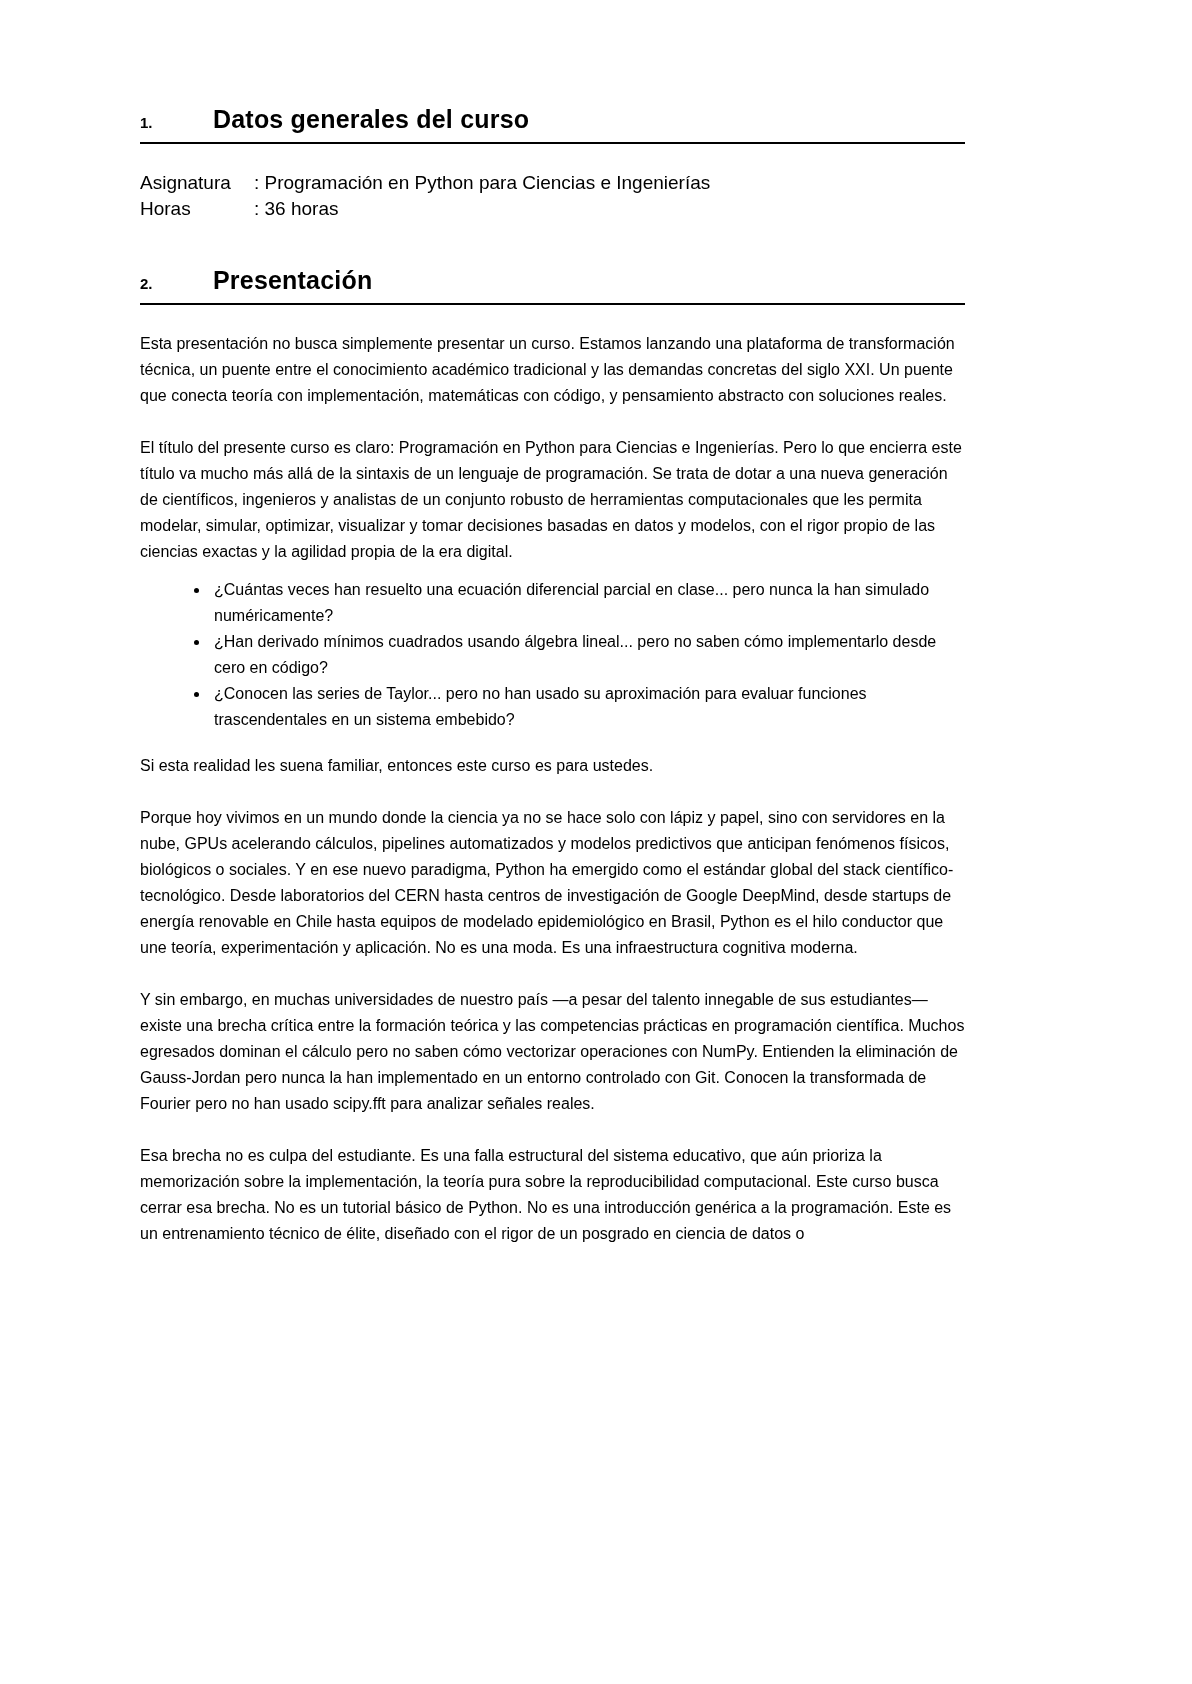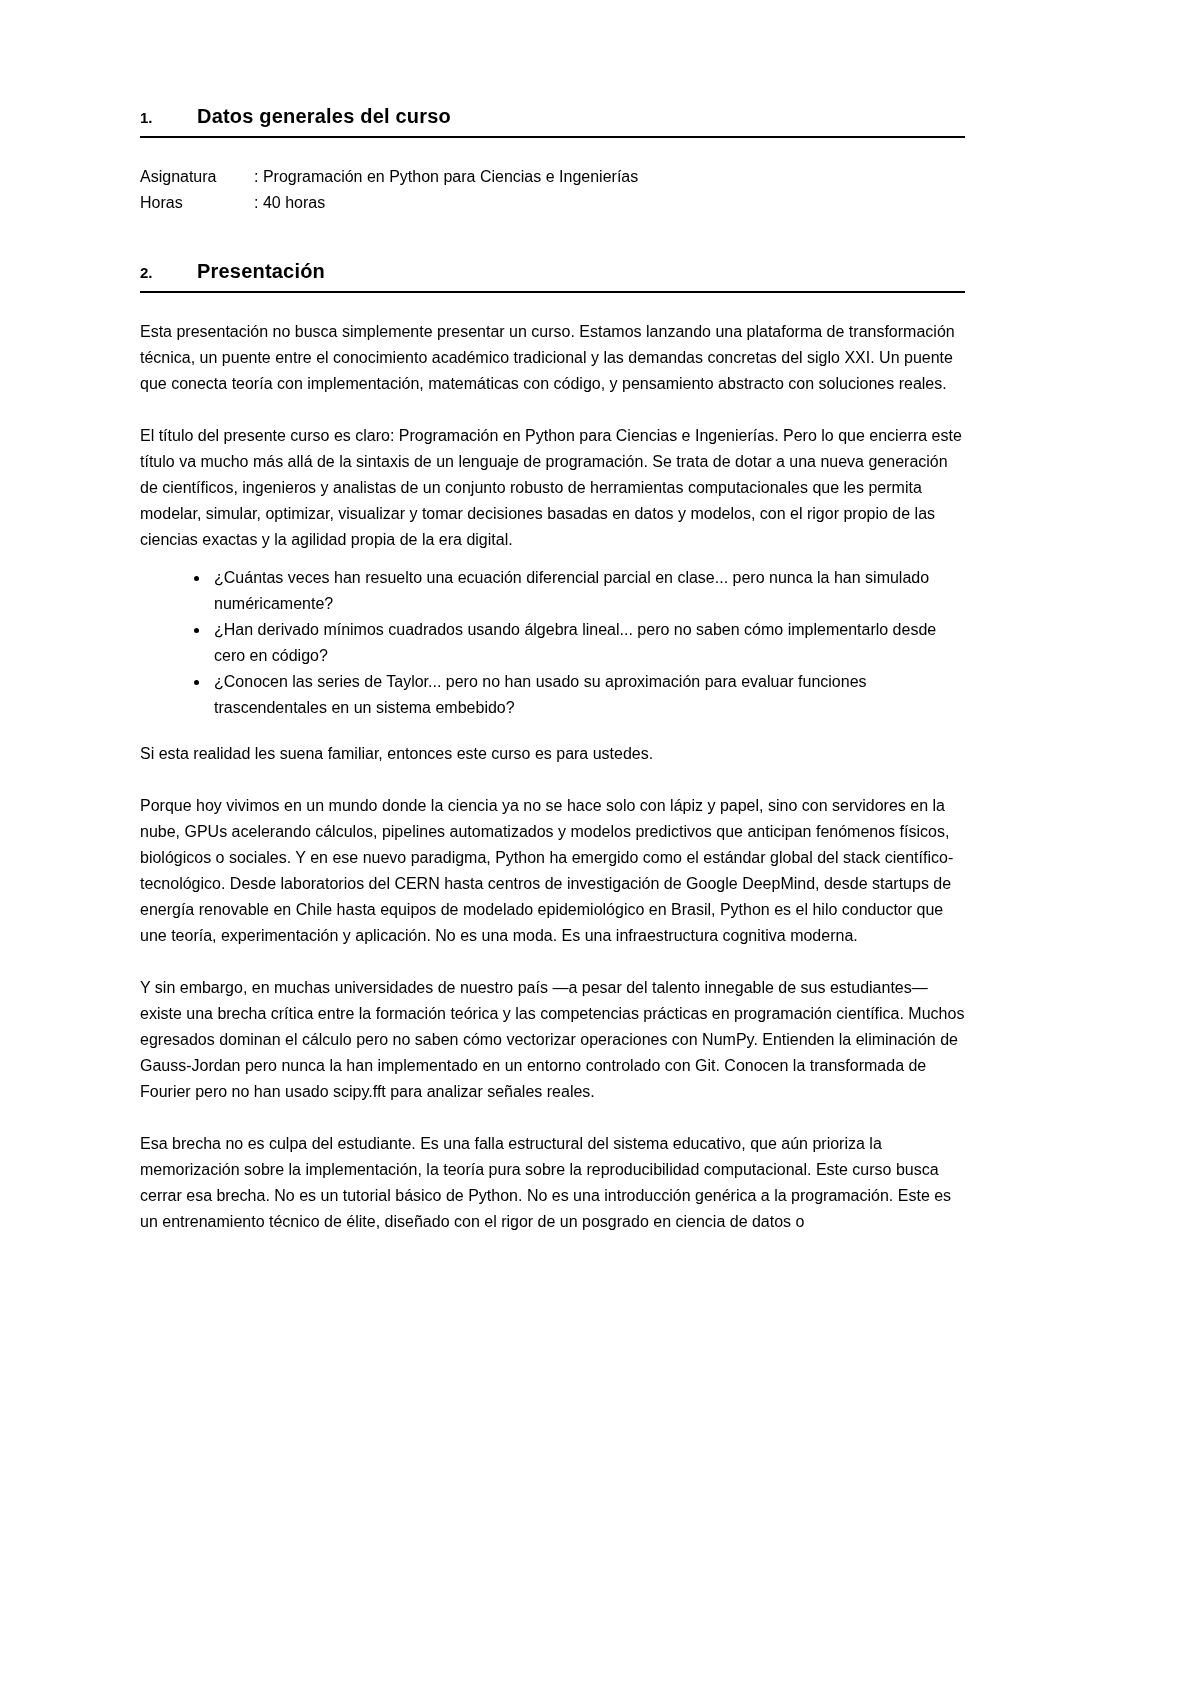--- a/index.html
+++ b/index.html
@@ -28,32 +28,33 @@
     font-weight: bold;
   }
   .section-heading .hnum {
     display: inline-block;
     width: 57px;
     flex: 0 0 57px;
     font-size: 15px;
     font-weight: bold;
   }
   .section-heading .htext {
-    font-size: 20px;
+    font-size: 25px;
     font-weight: bold;
     letter-spacing: 0.2px;
+    margin-left: 16px;
   }
   .section-heading.second {
     margin-top: 44px;
   }
   .kv-block {
     margin-bottom: 6px;
   }
   .kv-row {
-    font-size: 16px;
+    font-size: 19px;
     line-height: 26px;
   }
   .kv-label {
     display: inline-block;
     width: 114px;
   }
   .kv-value {
     display: inline;
   }
   p.para {
@@ -82,21 +83,21 @@
   <div class="section-heading">
     <span class="hnum">1.</span>
     <span class="htext">Datos generales del curso</span>
   </div>
 
   <div class="kv-block">
     <div class="kv-row">
       <span class="kv-label">Asignatura</span><span class="kv-value">: Programación en Python para Ciencias e Ingenierías</span>
     </div>
     <div class="kv-row">
-      <span class="kv-label">Horas</span><span class="kv-value">: 40 horas</span>
+      <span class="kv-label">Horas</span><span class="kv-value">: 36 horas</span>
     </div>
   </div>
 
   <div class="section-heading second">
     <span class="hnum">2.</span>
     <span class="htext">Presentación</span>
   </div>
 
   <p class="para">Esta presentación no busca simplemente presentar un curso. Estamos lanzando una plataforma de transformación técnica, un puente entre el conocimiento académico tradicional y las demandas concretas del siglo XXI. Un puente que conecta teoría con implementación, matemáticas con código, y pensamiento abstracto con soluciones reales.</p>
   <p class="para">El título del presente curso es claro: Programación en Python para Ciencias e Ingenierías. Pero lo que encierra este título va mucho más allá de la sintaxis de un lenguaje de programación. Se trata de dotar a una nueva generación de científicos, ingenieros y analistas de un conjunto robusto de herramientas computacionales que les permita modelar, simular, optimizar, visualizar y tomar decisiones basadas en datos y modelos, con el rigor propio de las ciencias exactas y la agilidad propia de la era digital.</p>

